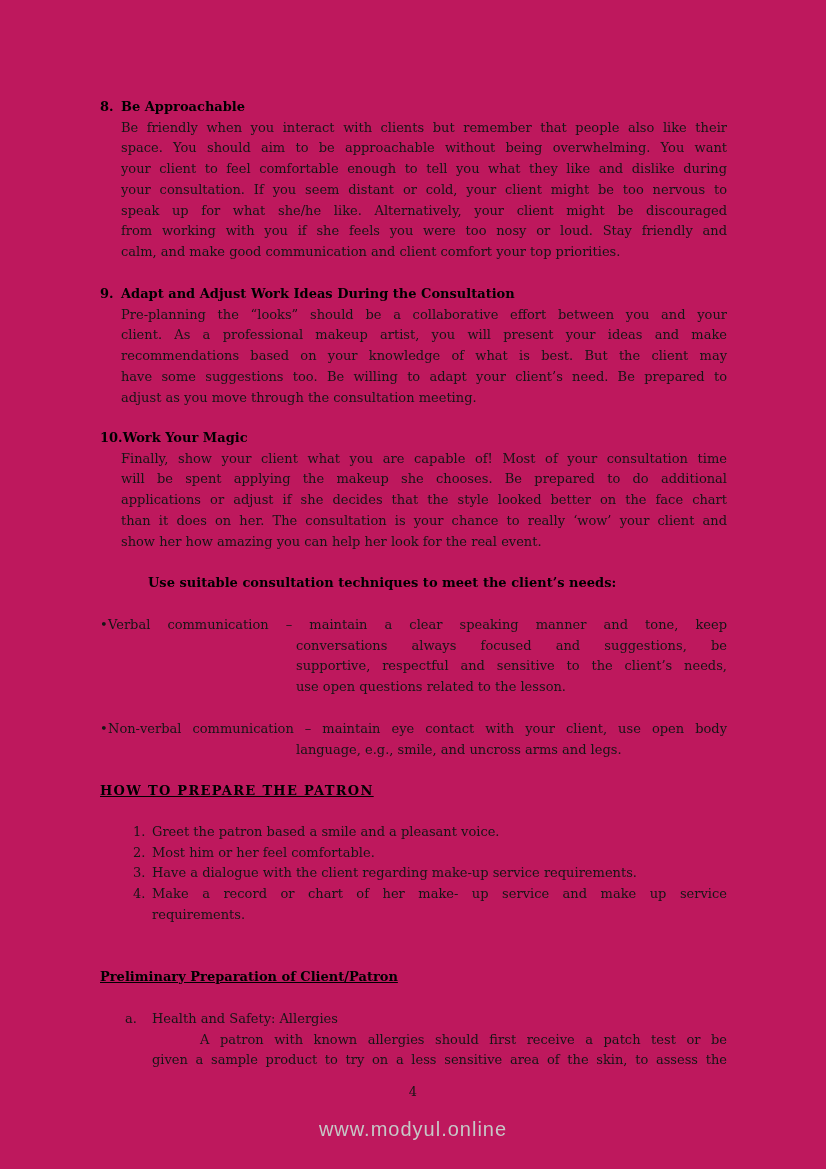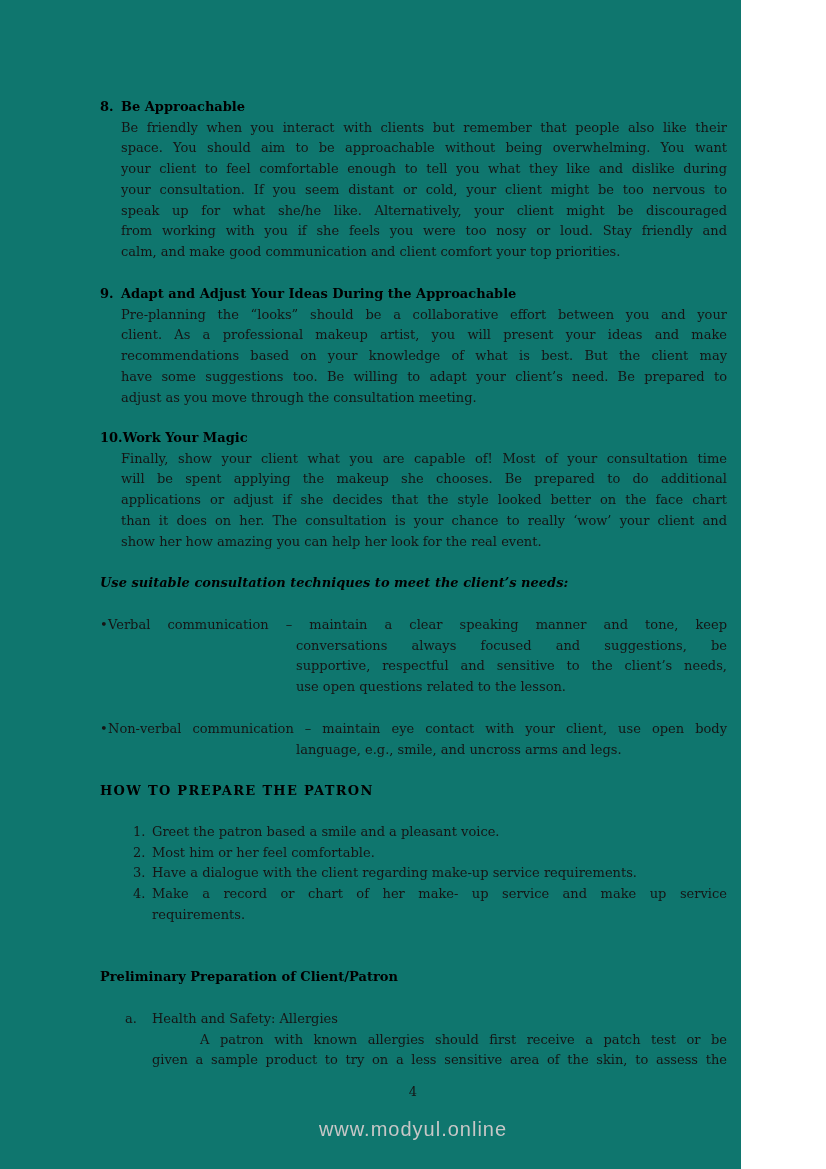--- a/index.html
+++ b/index.html
@@ -2,23 +2,23 @@
 <html><head>
 <meta charset="utf-8">
 <style>
   html, body {
     margin: 0;
     padding: 0;
     background: #ffffff;
   }
   .page {
     position: relative;
-    width: 741px;
+    width: 826px;
     height: 1169px;
-    background: #0f766e;
+    background: #be185d;
     overflow: hidden;
     font-family: "DejaVu Serif", serif;
     font-size: 13px;
     line-height: 20.7px;
     color: #151515;
   }
   .content {
     position: absolute;
     left: 100px;
     top: 0;
@@ -32,35 +32,35 @@
   .sec-num { display: inline-block; min-width: 21px; }
   .sec-b { margin-left: 21px; }
 
   
   .jl { text-align: justify; text-align-last: justify; }
   .jl-last { text-align: justify; text-align-last: auto; }
 
   
   .tech-h {
     font-weight: bold;
-    font-style: italic;
     color: #000;
+    margin-left: 48px;
   }
 
   
   .bullet {
     box-sizing: border-box;
     padding-left: 196px;
   }
   .bullet .jl:first-child,
   .bullet .jl-last:first-child { text-indent: -188px; }
   .dot { position: absolute; left: 0; top: 0; }
 
   
-  .block-h { font-weight: bold; color: #000; }
+  .block-h { font-weight: bold; color: #000; text-decoration: underline; }
   .caps-h { letter-spacing: 1.3px; }
 
   
   .num-list { left: 33px; width: 594px; }
   .li { display: flex; }
   .li-num { flex: 0 0 19px; }
   .li-body { flex: 1; min-width: 0; }
 
   
   .a-list { left: 25px; width: 602px; display: flex; }
@@ -101,21 +101,21 @@
           <div class="jl">your client to feel comfortable enough to tell you what they like and dislike during</div>
           <div class="jl">your consultation. If you seem distant or cold, your client might be too nervous to</div>
           <div class="jl">speak up for what she/he like. Alternatively, your client might be discouraged</div>
           <div class="jl">from working with you if she feels you were too nosy or loud. Stay friendly and</div>
           <div class="jl jl-last">calm, and make good communication and client comfort your top priorities.</div>
         </div>
     </div>
 
     <div class="abs" style="top:284px">
       <div class="sec-h">
-        <span class="sec-num">9.</span><span class="sec-title">Adapt and Adjust Your Ideas During the Approachable</span>
+        <span class="sec-num">9.</span><span class="sec-title">Adapt and Adjust Work Ideas During the Consultation</span>
       </div>
       <div class="sec-b">
           <div class="jl">Pre-planning the “looks” should be a collaborative effort between you and your</div>
           <div class="jl">client. As a professional makeup artist, you will present your ideas and make</div>
           <div class="jl">recommendations based on your knowledge of what is best. But the client may</div>
           <div class="jl">have some suggestions too. Be willing to adapt your client’s need. Be prepared to</div>
           <div class="jl jl-last">adjust as you move through the consultation meeting.</div>
         </div>
     </div>
 

